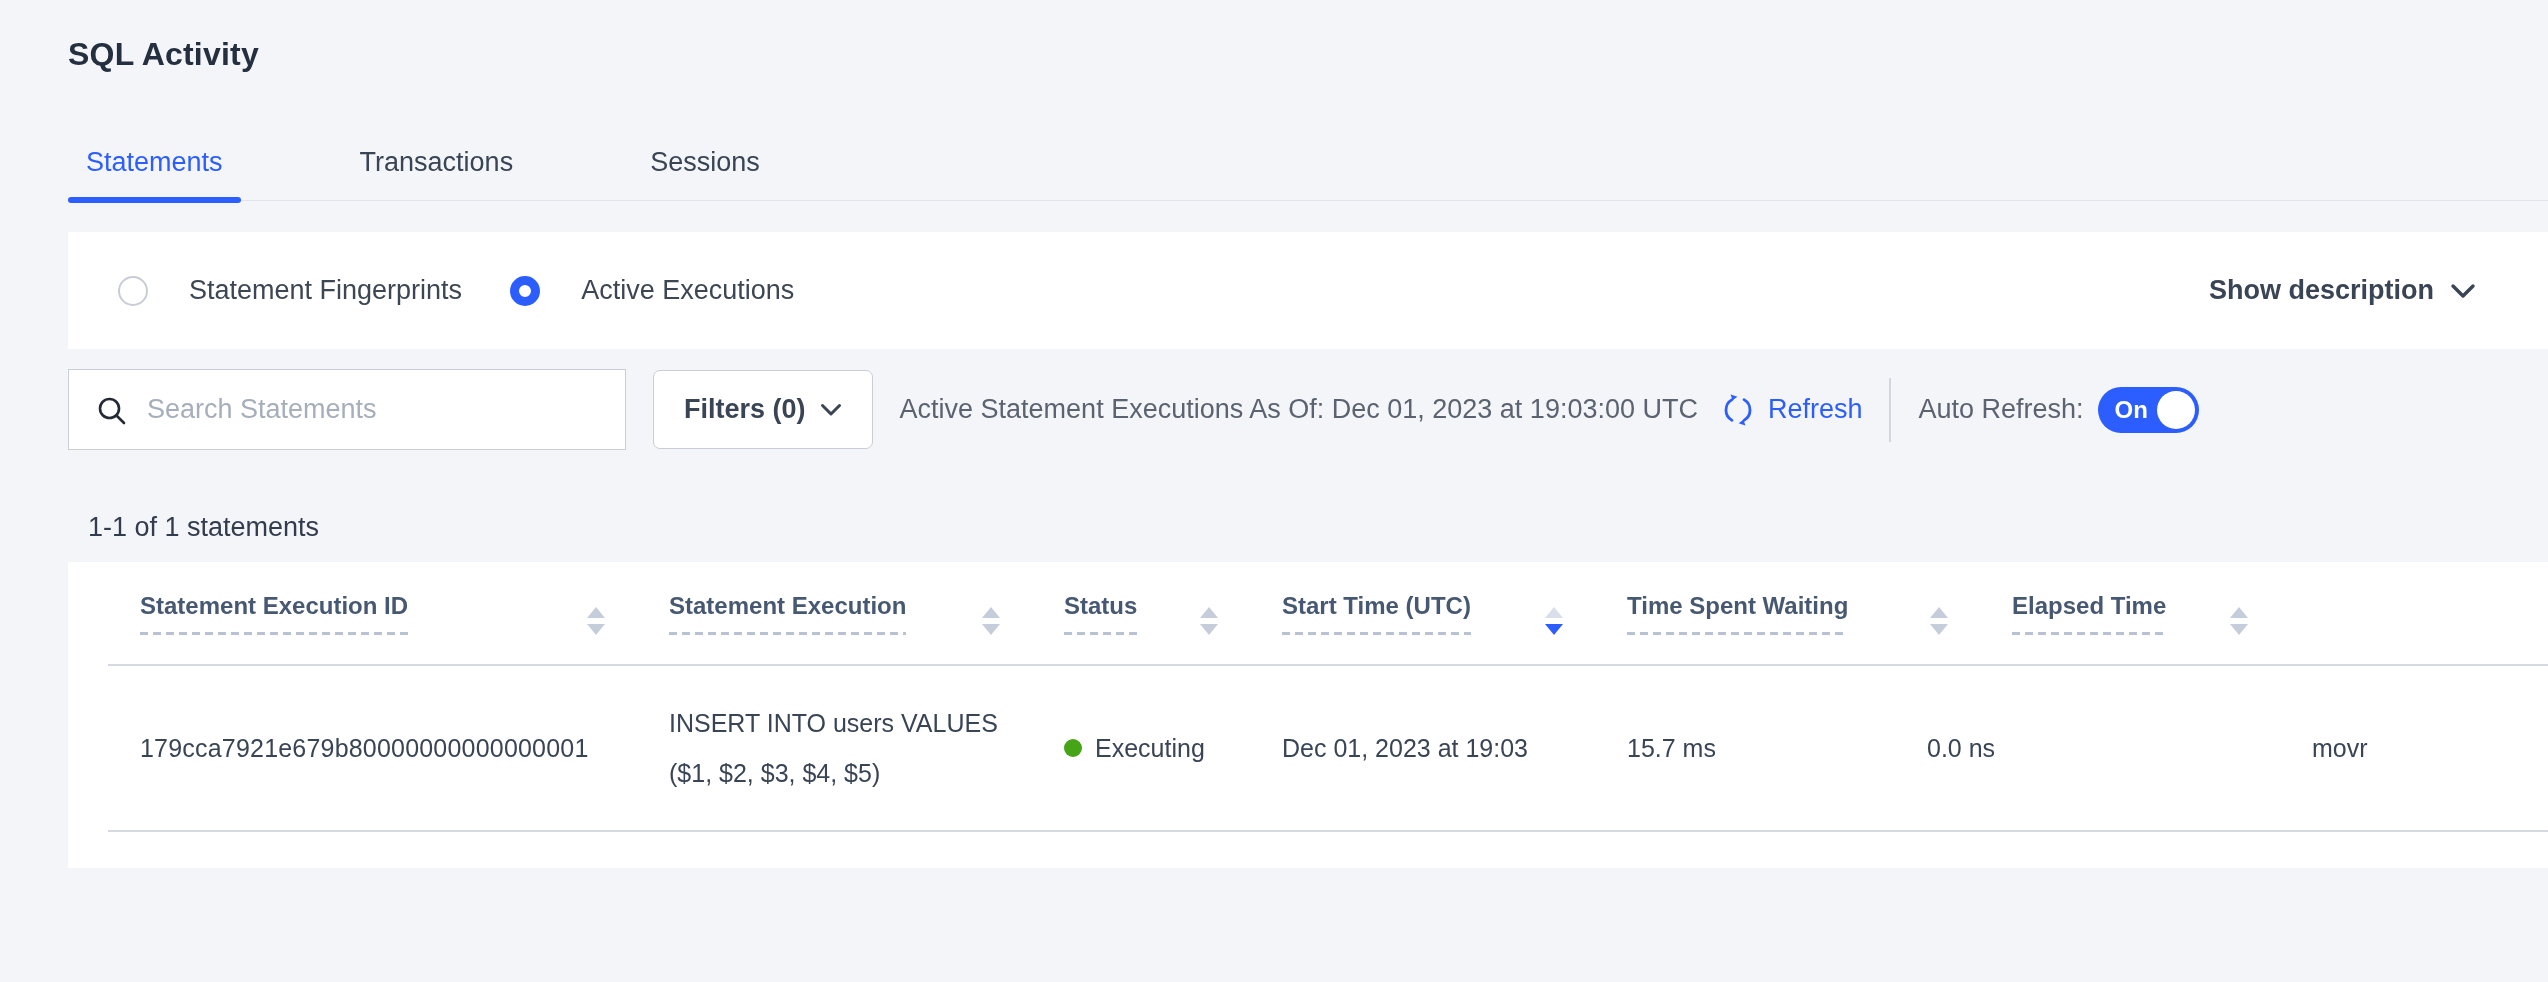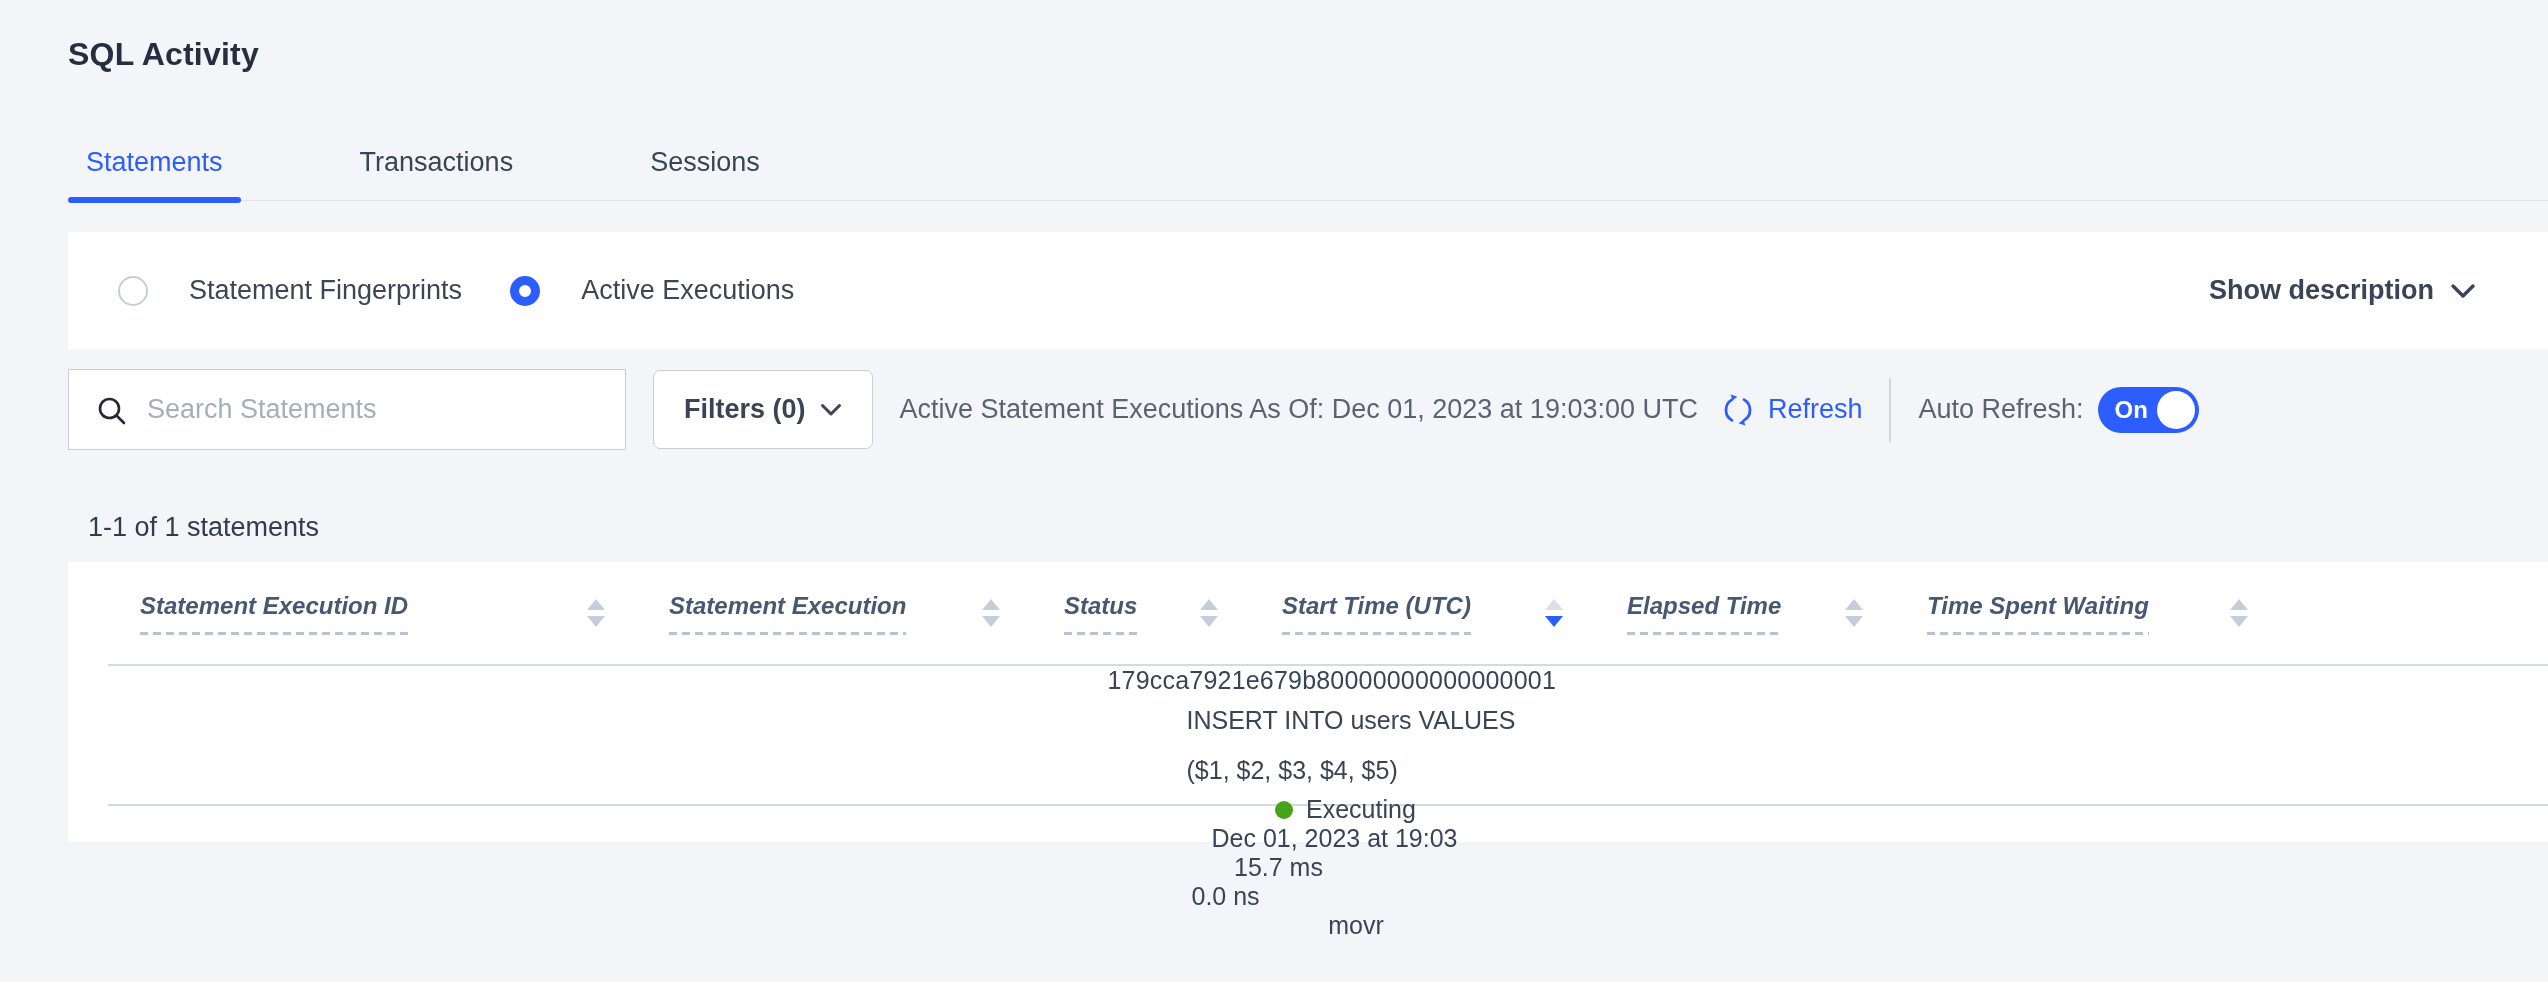--- a/index.html
+++ b/index.html
@@ -94,26 +94,26 @@
     border-radius:7px; display:flex; align-items:center; justify-content:center;
     cursor:pointer; font-size:27px; font-weight:bold; color:#394455;
   }
   .columns-button svg { margin-right:13px; }
   .results-count { margin-left:20px; font-size:27px; color:#323c4d; }
 
   
   .table-card { margin-top:19px; padding:0 0 36px 40px; }
   .thead-row, .tbody-row { display:flex; border-bottom:2px solid #d5d9e2; }
   .thead-row { height:104px; align-items:center; }
-  .tbody-row { height:140px; align-items:center;flex-direction:column; }
+  .tbody-row { height:166px; align-items:center; }
   .col1{ width:505px; } .col2{ width:395px; } .col3{ width:218px; }
   .col4{ width:345px; } .col5{ width:300px; } .col6{ width:385px; }
   .col7{ flex:1; }
   .th {
-    display:flex; align-items:center; padding-left:56px; cursor:pointer;font-style:italic;
+    display:flex; align-items:flex-end; padding-left:56px; cursor:pointer;
   }
   .th.col1 { padding-left:32px; }
   .th-label {
     font-size:24px; font-weight:bold; color:#475872; white-space:nowrap;
     padding-bottom:15px;
     background:repeating-linear-gradient(to right,#b9c2d2 0 8px,transparent 8px 13px) left bottom/100% 3px no-repeat;
   }
   .sort { display:flex; flex-direction:column; align-items:center; margin-left:auto; margin-right:8px; }
   .sort .tri-up{ width:0;height:0;border-left:9px solid transparent;border-right:9px solid transparent;border-bottom:11px solid #c6cdda; margin-bottom:6px;}
   .sort .tri-down{ width:0;height:0;border-left:9px solid transparent;border-right:9px solid transparent;border-top:11px solid #c6cdda;}
@@ -222,29 +222,29 @@
             <span class="tri-down"></span>
           </span>
       </div>
       <div class="th col4 sort-desc">
         <span class="th-label">Start Time (UTC)</span>
         <span class="sort">
             <span class="tri-up"></span>
             <span class="tri-down"></span>
           </span>
       </div>
+      <div class="th col6">
+        <span class="th-label">Time Spent Waiting</span>
+        <span class="sort">
+            <span class="tri-up"></span>
+            <span class="tri-down"></span>
+          </span>
+      </div>
       <div class="th col5">
         <span class="th-label">Elapsed Time</span>
-        <span class="sort">
-            <span class="tri-up"></span>
-            <span class="tri-down"></span>
-          </span>
-      </div>
-      <div class="th col6">
-        <span class="th-label">Time Spent Waiting</span>
         <span class="sort">
             <span class="tri-up"></span>
             <span class="tri-down"></span>
           </span>
       </div>
     </div>
 
     <div class="tbody-row">
       <div class="td col1">179cca7921e679b80000000000000001</div>
       <div class="td col2">

